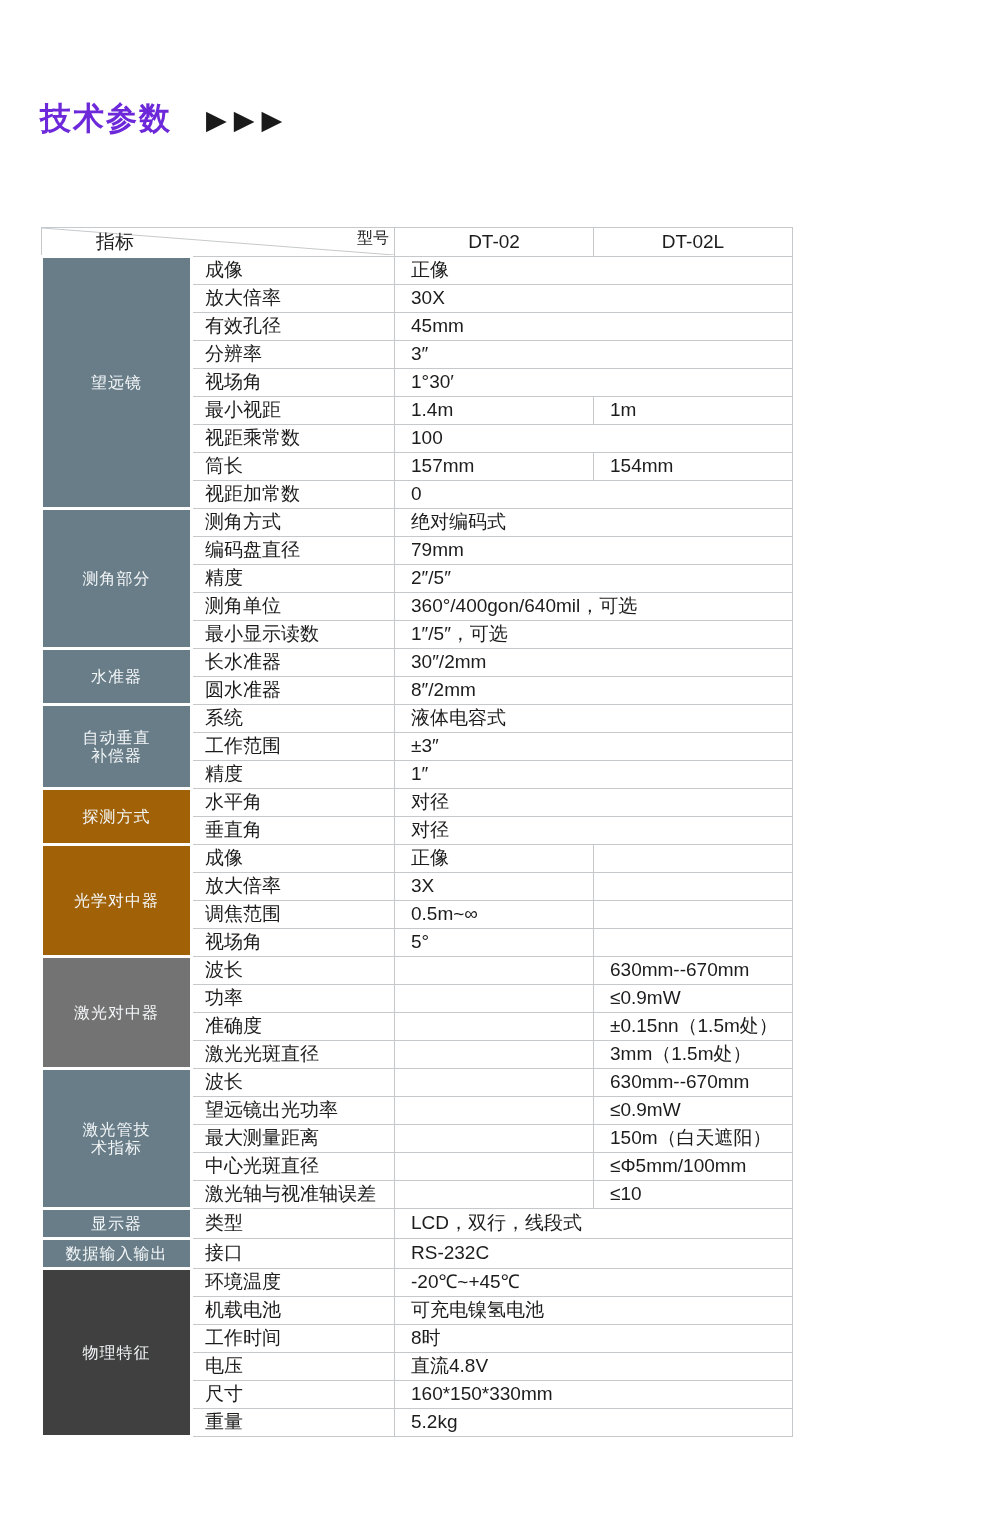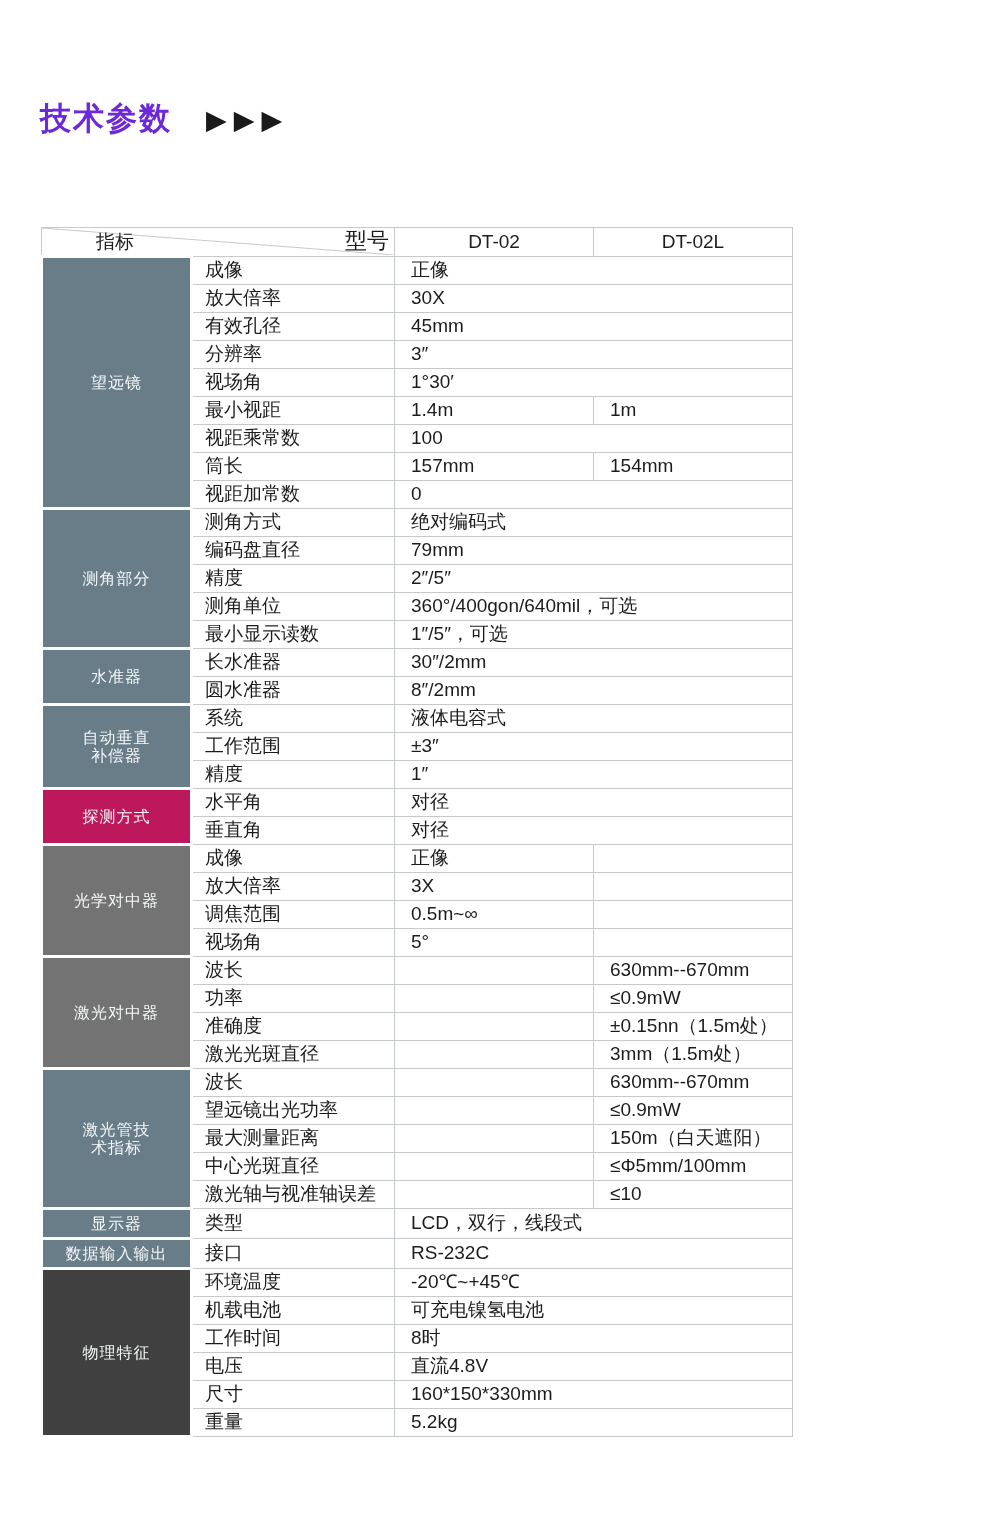--- a/index.html
+++ b/index.html
@@ -91,21 +91,21 @@
     position: absolute;
     left: 7px;
     bottom: 2px;
     font-size: 19px;
     margin-left: 47px;
   }
   .corner-right {
     position: absolute;
     right: 5px;
     top: 1px;
-    font-size: 22px;
+    font-size: 16px;
   }
 </style>
 </head>
 <body>
 
 <div class="page">
 
   <div class="title-wrap">
     <span class="page-title">技术参数</span>
     <span class="title-arrows">▶▶▶</span>
@@ -207,30 +207,30 @@
         </tr>
         <tr>
           <td class="lab">工作范围</td>
           <td class="val" colspan="2">±3″</td>
         </tr>
         <tr>
           <td class="lab">精度</td>
           <td class="val" colspan="2">1″</td>
         </tr>
         <tr>
-          <td class="cat" rowspan="2" style="background: #be185d;">探测方式</td>
+          <td class="cat" rowspan="2" style="background: #a16207;">探测方式</td>
           <td class="lab">水平角</td>
           <td class="val" colspan="2">对径</td>
         </tr>
         <tr>
           <td class="lab">垂直角</td>
           <td class="val" colspan="2">对径</td>
         </tr>
         <tr>
-          <td class="cat" rowspan="4" style="background: #737373;">光学对中器</td>
+          <td class="cat" rowspan="4" style="background: #a16207;">光学对中器</td>
           <td class="lab">成像</td>
           <td class="val">正像</td>
           <td class="val"></td>
         </tr>
         <tr>
           <td class="lab">放大倍率</td>
           <td class="val">3X</td>
           <td class="val"></td>
         </tr>
         <tr>

